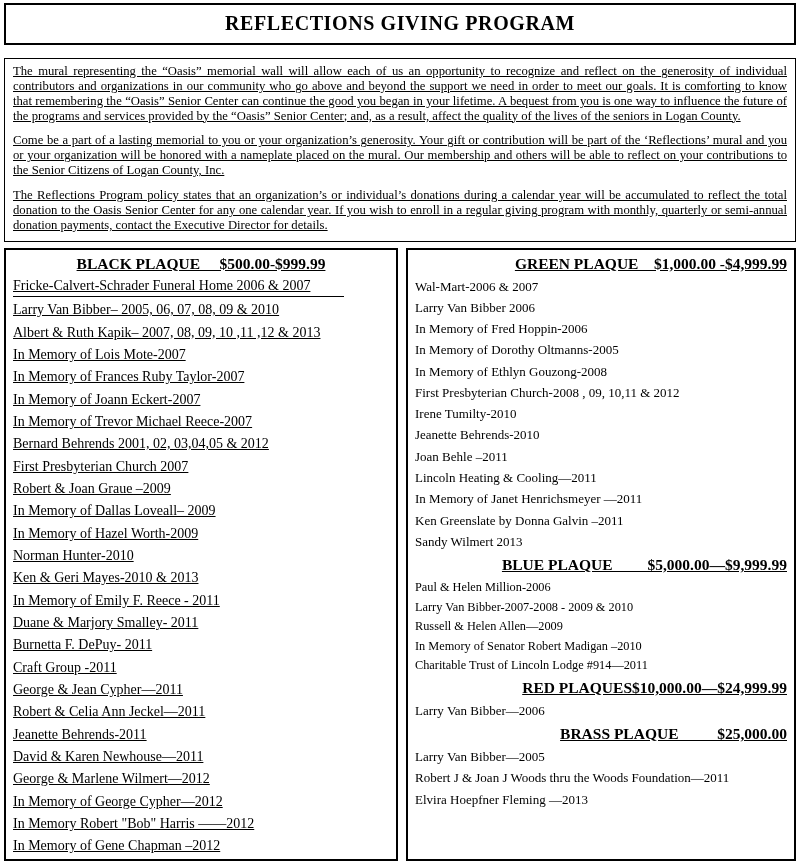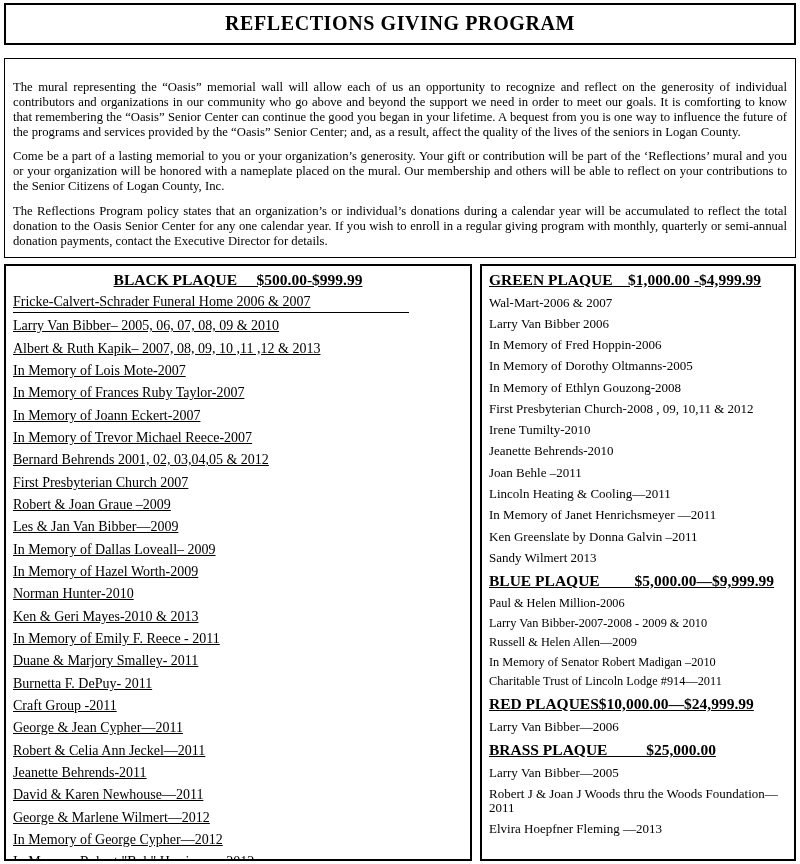--- a/index.html
+++ b/index.html
@@ -20,22 +20,23 @@
     text-align:center;
     padding:7px 4px 8px 4px;
     flex:0 0 auto;
   }
   .title {
     font-size:20px; font-weight:bold; letter-spacing:0.6px;text-align:right;
   }
   .intro-box {
     border:1px solid #000;
     margin-top:13px;
-    padding:21px 8px 4px 8px;
+    padding:5px 8px 4px 8px;
     flex:0 0 auto;
+    text-decoration:underline;
   }
   .intro-box p {
     font-size:12.7px;
     line-height:1.17;
     text-align:justify;
     margin-bottom:10px;
   }
   .intro-box p:last-child { margin-bottom:4px; }
   .columns {
     display:flex;
@@ -43,28 +44,29 @@
     margin-top:6px;
     flex:1 1 auto;
     min-height:0;
   }
   .col {
     border:2px solid #000;
     padding:5px 7px 4px 7px;
     overflow:hidden;
     background:#fff;
   }
-  .col-left { width:468px; flex:0 0 auto; }
+  .col-left { width:394px; flex:0 0 auto; }
   .col-right { flex:1 1 auto; }
   .heading {
     font-weight:bold;
     font-size:15px;
     text-decoration:underline;
     white-space:pre;
     margin-bottom:6px;
+    text-align:right;
   }
   .heading-center { text-align:center; font-size:15.5px; }
   .col-right .heading { font-size:15.5px; margin-top:2px; margin-bottom:7px; }
   .col-right .section:first-child .heading { margin-top:0; }
   .list .item {
     line-height:1.06;
   }
   .list-small .item {
     font-size:14px;
     margin-bottom:7.5px;
@@ -122,21 +124,20 @@
           <div class="item">In Memory of Joann Eckert-2007</div>
 
           <div class="item">In Memory of Trevor Michael Reece-2007</div>
 
           <div class="item">Bernard Behrends 2001, 02, 03,04,05 &amp; 2012</div>
 
           <div class="item">First Presbyterian Church 2007</div>
 
           <div class="item">Robert &amp; Joan Graue –2009</div>
 
-          <div class="item">Les &amp; Jan Van Bibber—2009</div>
 
           <div class="item">In Memory of Dallas Loveall– 2009</div>
 
           <div class="item">In Memory of Hazel Worth-2009</div>
 
           <div class="item">Norman Hunter-2010</div>
 
           <div class="item">Ken &amp; Geri Mayes-2010 &amp; 2013</div>
 
           <div class="item">In Memory of  Emily F. Reece - 2011</div>

